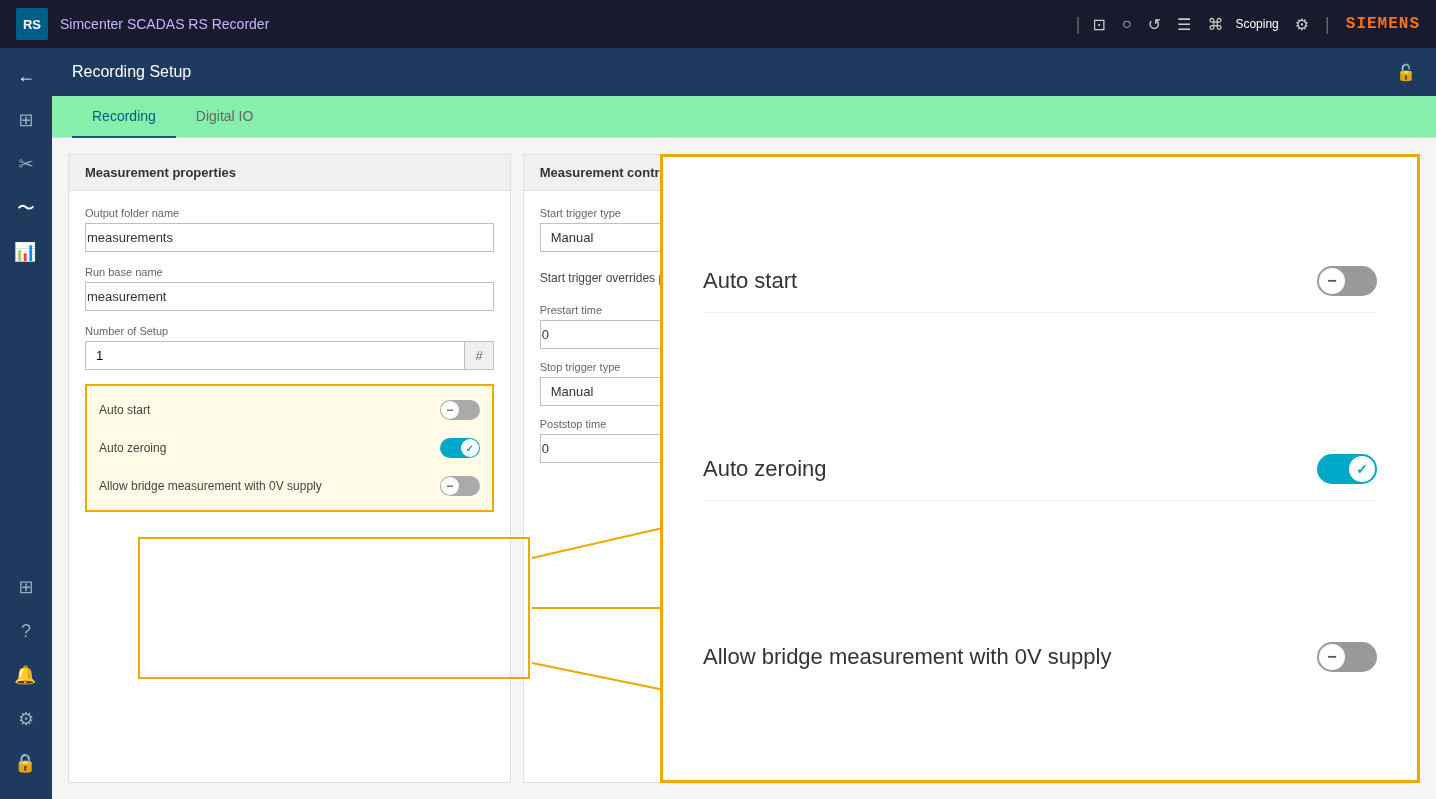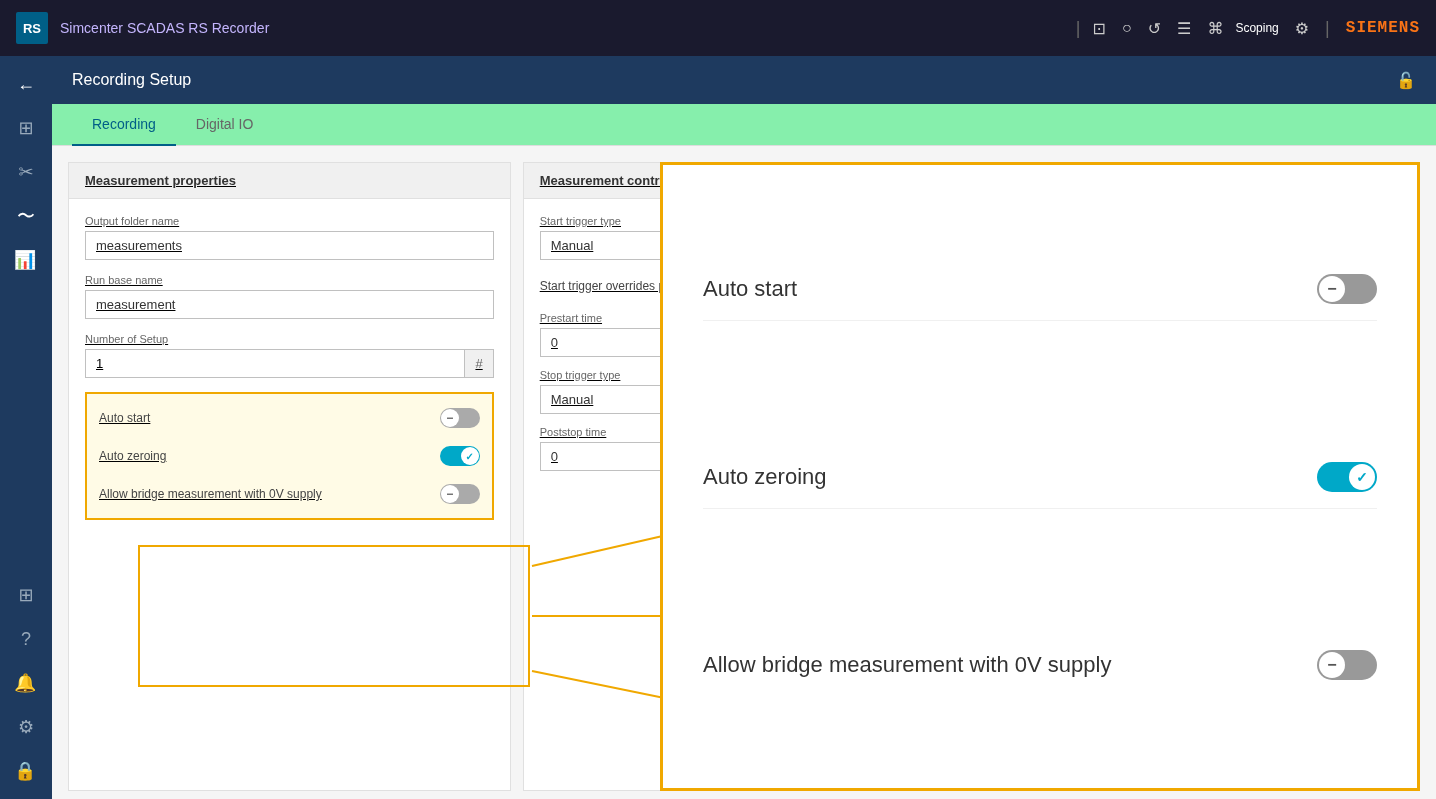--- a/index.html
+++ b/index.html
@@ -1,21 +1,21 @@
 <!DOCTYPE html>
 <html><head>
   <meta charset="utf-8">
   <style>
     * { box-sizing: border-box; margin: 0; padding: 0; }
     body { font-family: 'Segoe UI', Arial, sans-serif; background: #f0f0f0; width: 1436px; height: 799px; overflow: hidden; }
 
     
     .titlebar {
       background: #1a1a2e;
-      height: 56px;
+      height: 48px;
       display: flex;
       align-items: center;
       padding: 0 16px;
       gap: 12px;
       color: white;
     }
     .titlebar-logo {
       background: #005f87;
       color: white;
       font-weight: bold;
@@ -149,21 +149,20 @@
     }
 
     
     .panels-container {
       flex: 1;
       padding: 16px;
       display: flex;
       gap: 12px;
       overflow: hidden;
       position: relative;
-      text-decoration: underline;
     }
 
     .panel {
       background: white;
       border: 1px solid #e0e0e0;
       flex: 1;
       display: flex;
       flex-direction: column;
     }
     .panel-header {
@@ -179,21 +178,21 @@
       display: flex;
       flex-direction: column;
       gap: 14px;
       justify-content: flex-end;
     }
 
     .field-group { display: flex; flex-direction: column; gap: 4px; }
     .field-label { font-size: 11px; color: #666; }
     .field-input {
       border: 1px solid #c0c0c0;
-      padding: 6px 10px;
+      padding: 6px 1px;
       font-size: 13px;
       color: #333;
       outline: none;
       background: white;
     }
     .field-input-with-suffix {
       display: flex;
       align-items: stretch;
     }
     .field-input-with-suffix input {

